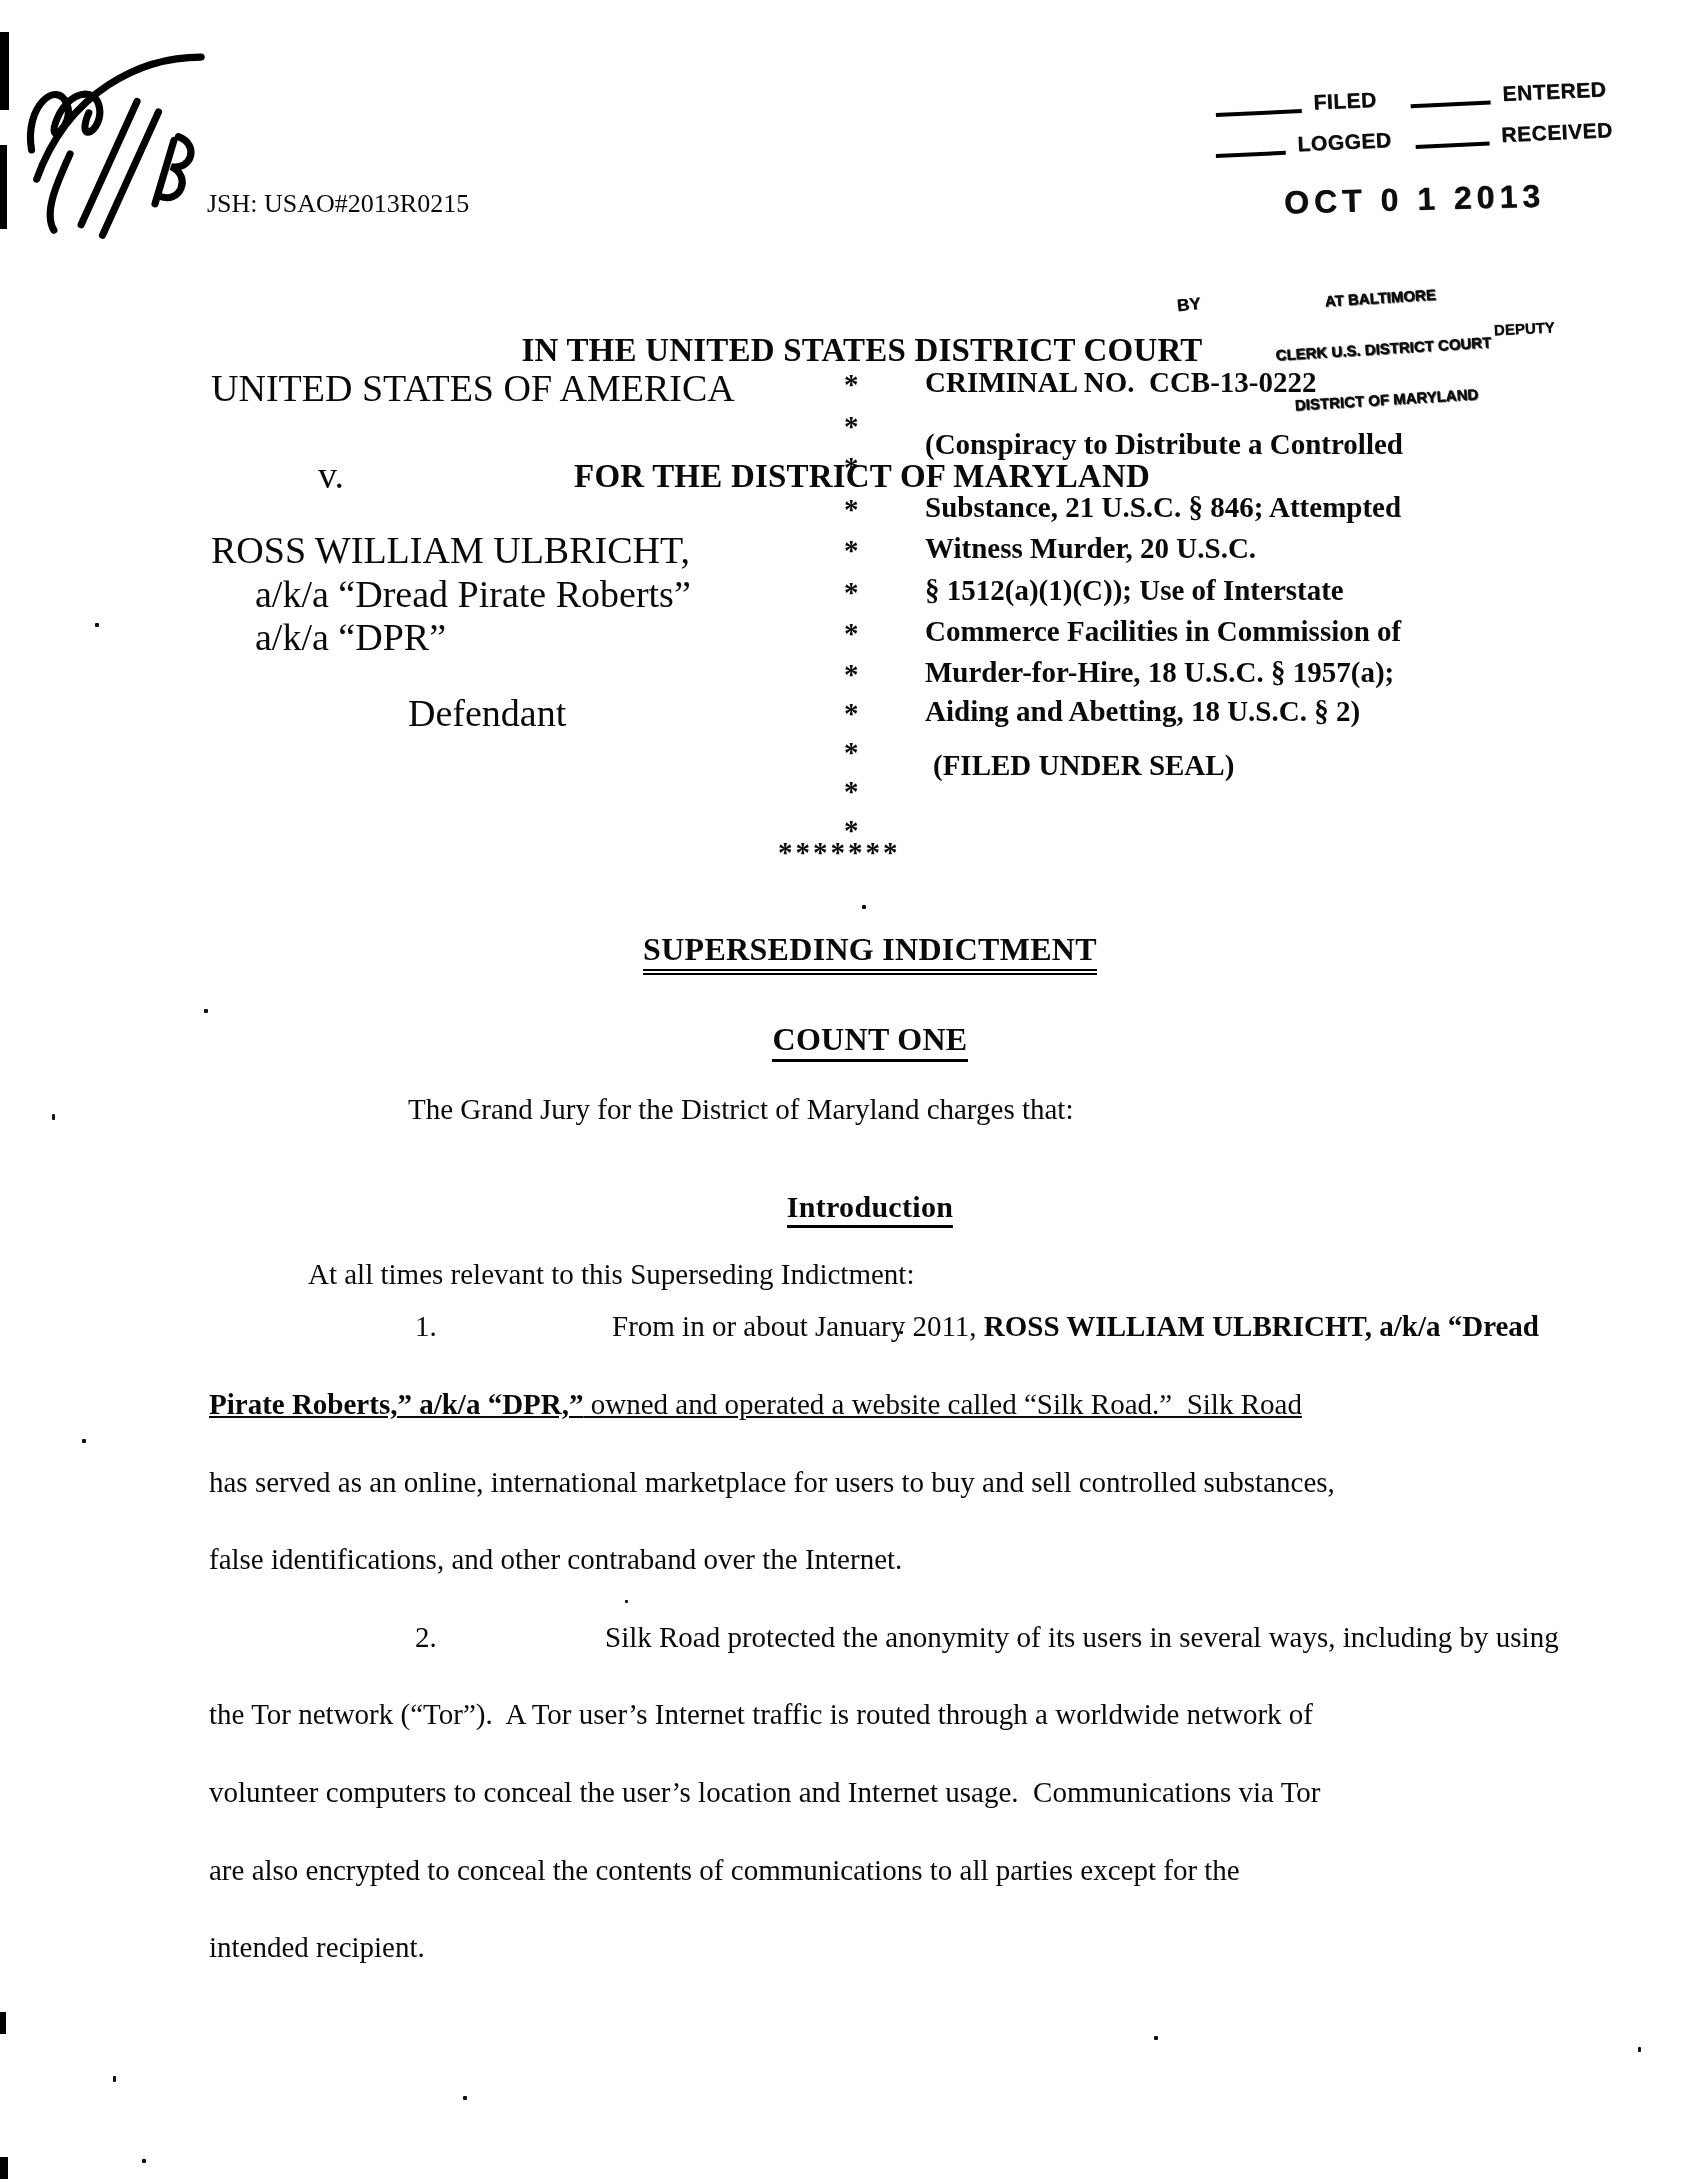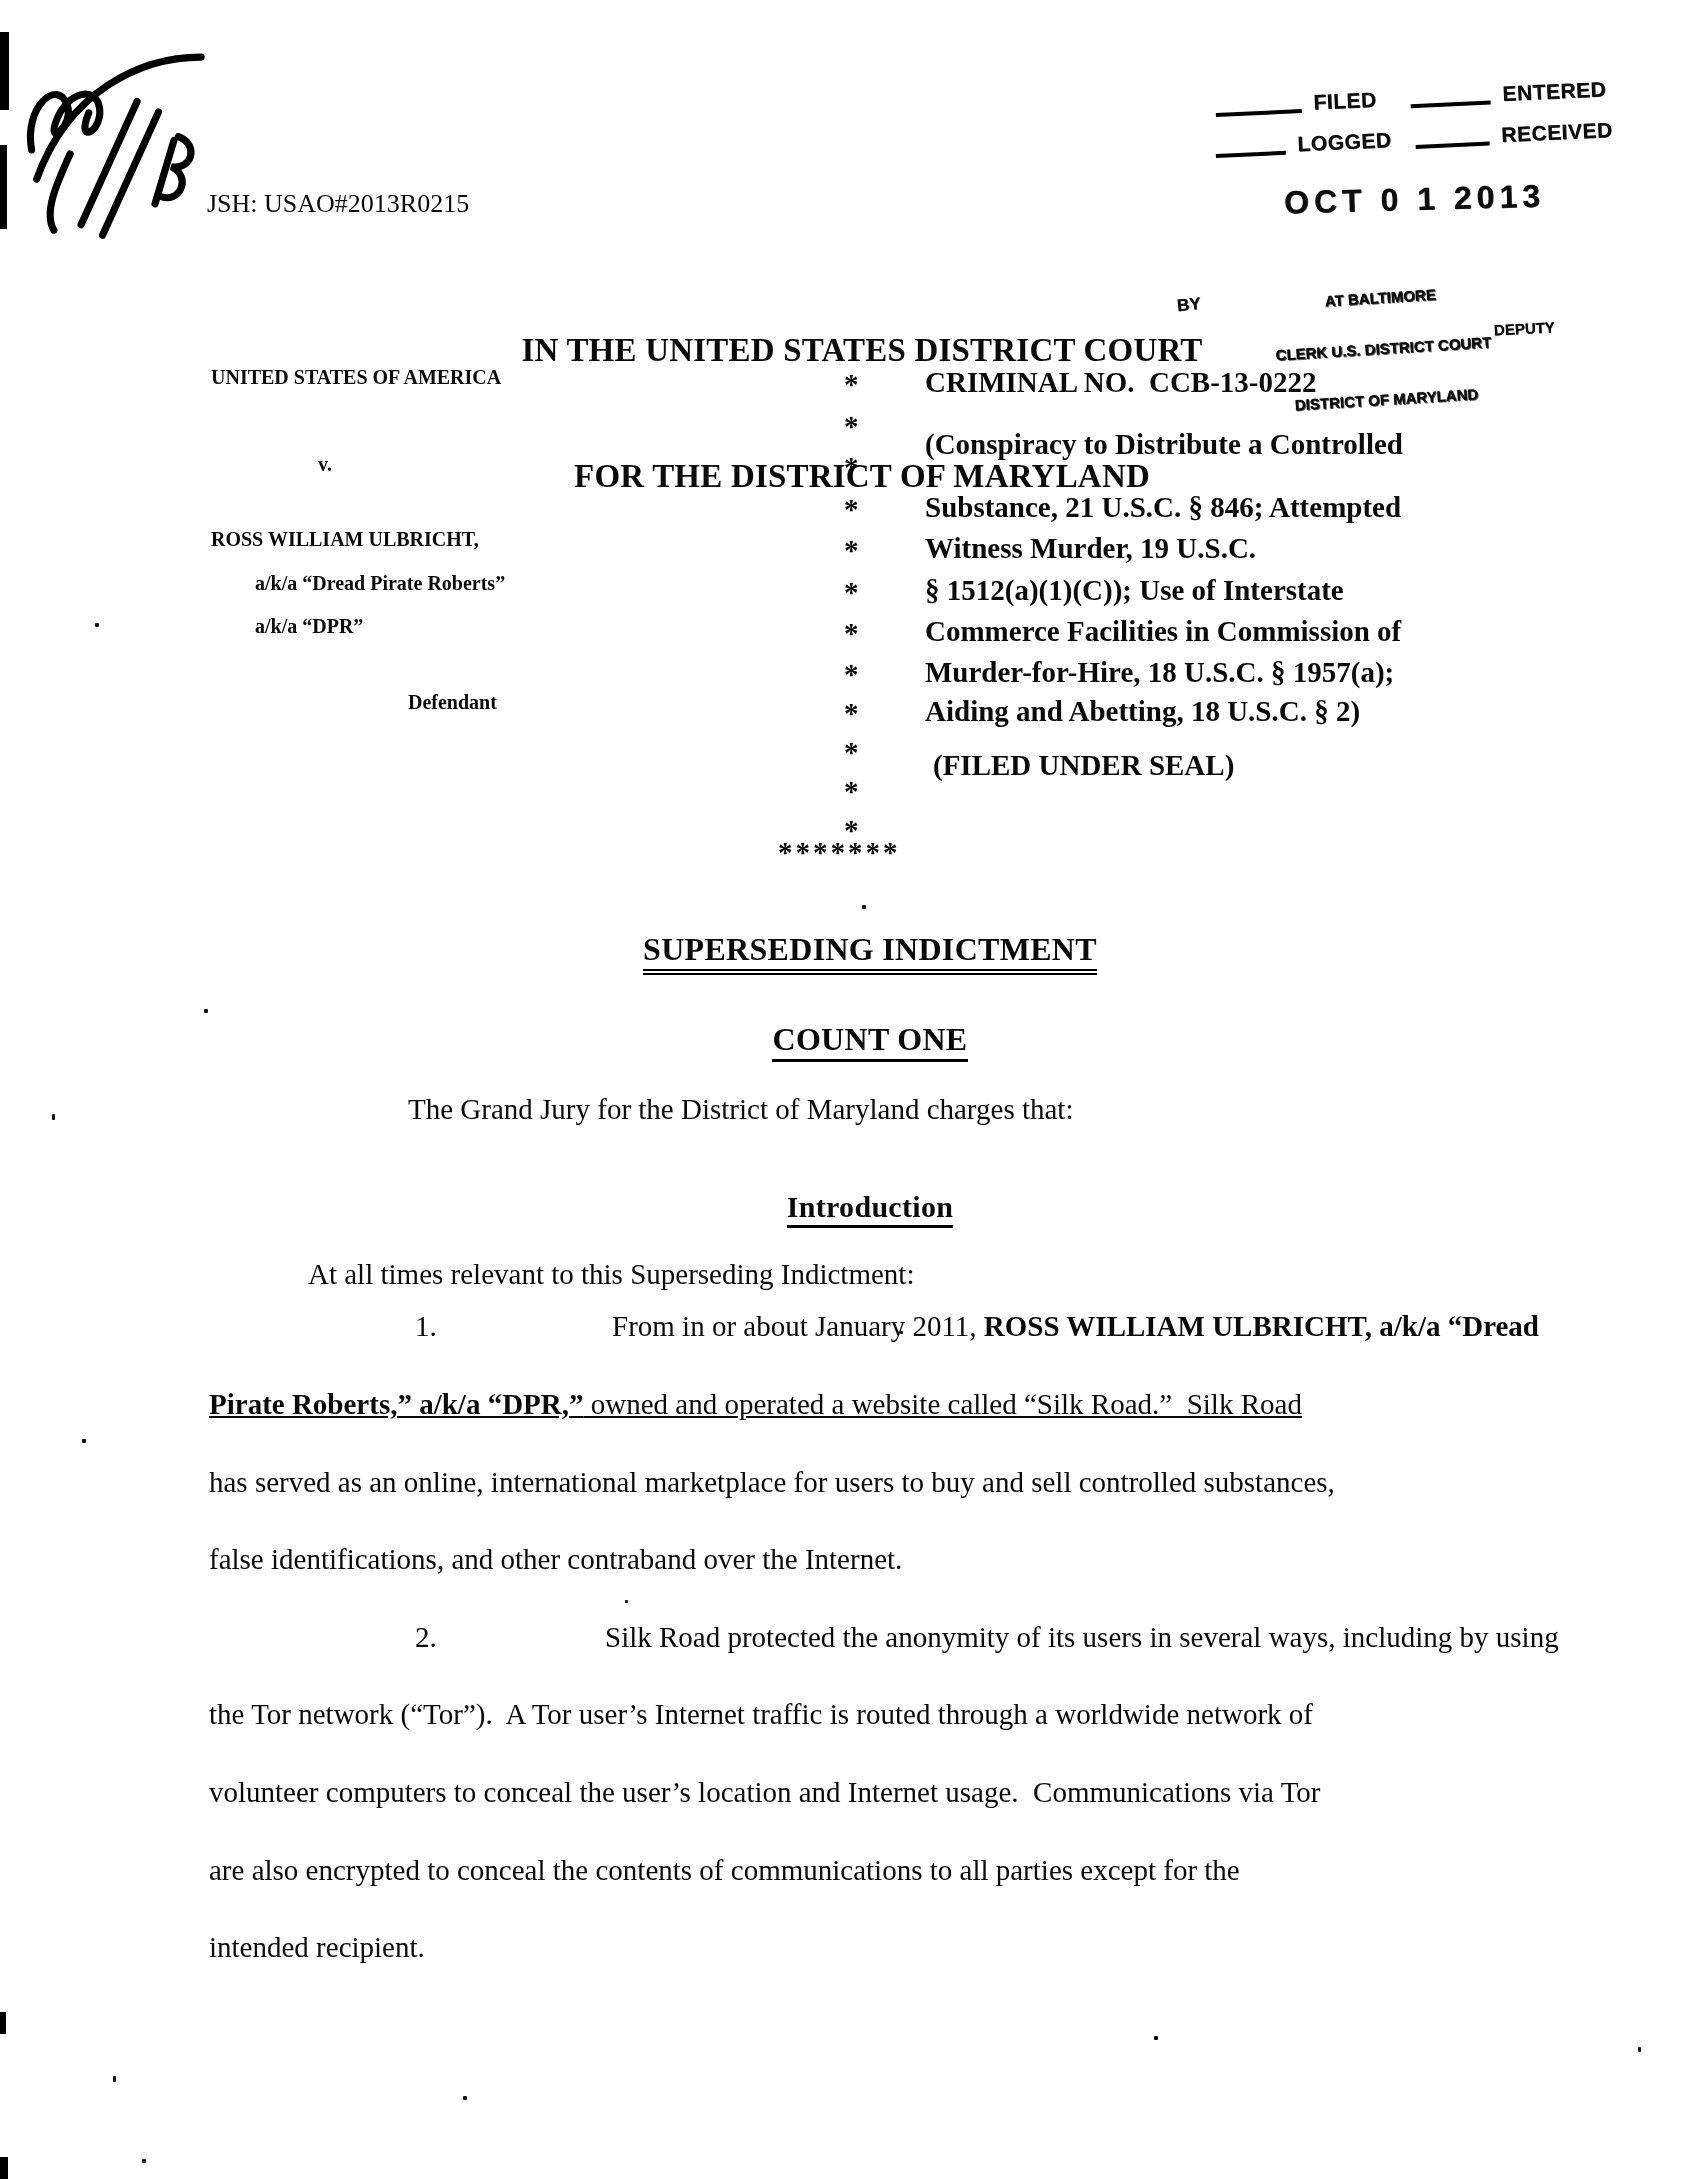--- a/index.html
+++ b/index.html
@@ -8,21 +8,21 @@
     background:#ffffff; overflow:hidden; color:#0a0a0a;
     font-family:"Liberation Serif", serif;
   }
   .abs { position:absolute; white-space:pre-wrap; }
   .center { left:16px; width:1692px; text-align:center; }
   .b { font-weight:bold; }
   .court-title { font-size:33px; font-weight:bold; line-height:42px; letter-spacing:0.2px; }
   .heading { font-size:32px; font-weight:bold; letter-spacing:0.3px; }
   .u-heavy { border-bottom:6px double #000; padding-bottom:2px; }
   .u { border-bottom:3px solid #000; padding-bottom:2px; }
-  .cap { font-size:20px; font-weight:bold; }
+  .cap { font-size:38px; font-weight:normal; }
   .chg { font-size:29px; font-weight:bold; }
   .body-line { font-size:29px; line-height:36px; }
   .ast { position:absolute; left:844px; font-size:29px; font-weight:bold; }
   .stamp { font-family:"Liberation Sans", sans-serif; font-weight:bold; color:#0d0d0d;
            text-shadow:0.6px 0.4px 0 rgba(0,0,0,0.75); }
   .stamp-row { position:absolute; display:flex; align-items:flex-end; gap:12px;
                transform:rotate(-2.6deg); transform-origin:left bottom; }
   .stamp-row .lbl { font-size:21px; letter-spacing:0.5px; line-height:21px; }
   .sline { display:inline-block; border-bottom:4px solid #000; height:4px; }
   .stamp-date { font-size:32px; letter-spacing:5px; transform:rotate(-1.5deg); }
@@ -107,21 +107,21 @@
     <span class="ast" style="top:658px;">*</span>
     <span class="ast" style="top:697px;">*</span>
     <span class="ast" style="top:736px;">*</span>
     <span class="ast" style="top:775px;">*</span>
     <span class="ast" style="top:814px;">*</span>
   </div>
 
   <div class="abs chg" style="left:925px;top:366px;">CRIMINAL NO.  CCB-13-0222</div>
   <div class="abs chg" style="left:925px;top:428px;">(Conspiracy to Distribute a Controlled</div>
   <div class="abs chg" style="left:925px;top:491px;">Substance, 21 U.S.C. § 846; Attempted</div>
-  <div class="abs chg" style="left:925px;top:532px;">Witness Murder, 19 U.S.C.</div>
+  <div class="abs chg" style="left:925px;top:532px;">Witness Murder, 20 U.S.C.</div>
   <div class="abs chg" style="left:925px;top:574px;">§ 1512(a)(1)(C)); Use of Interstate</div>
   <div class="abs chg" style="left:925px;top:615px;">Commerce Facilities in Commission of</div>
   <div class="abs chg" style="left:925px;top:656px;">Murder-for-Hire, 18 U.S.C. § 1957(a);</div>
   <div class="abs chg" style="left:925px;top:695px;">Aiding and Abetting, 18 U.S.C. § 2)</div>
   <div class="abs chg" style="left:925px;top:749px;margin-left:8px;">(FILED UNDER SEAL)</div>
 
   <div class="abs" style="left:778px;top:836px;font-size:29px;font-weight:bold;letter-spacing:3px;">*******</div>
 
   <div class="abs center" style="top:913px;">
     <span class="heading u-heavy">SUPERSEDING INDICTMENT</span>

